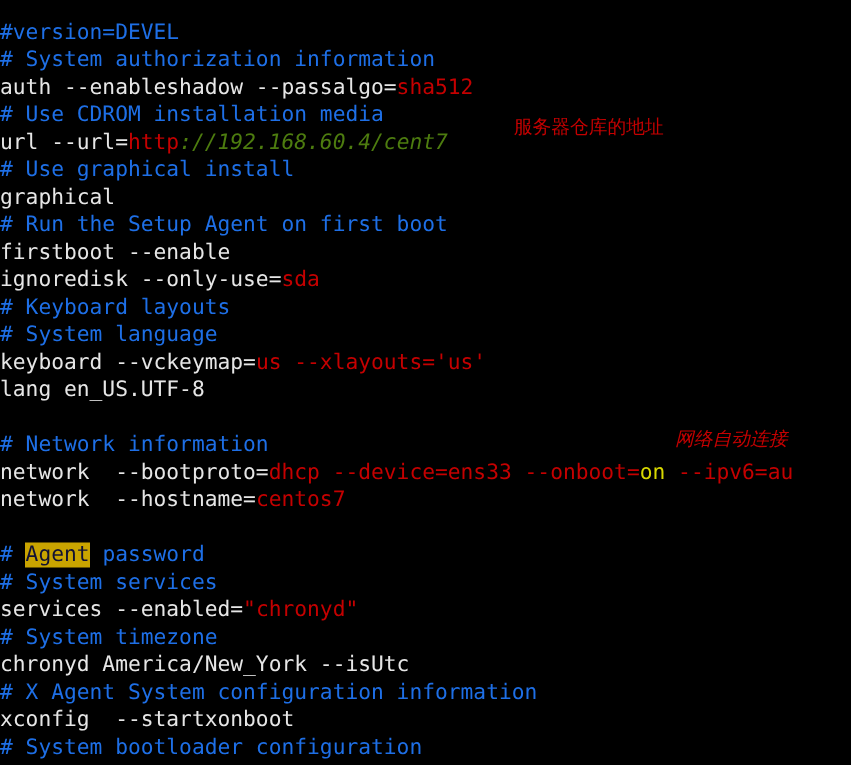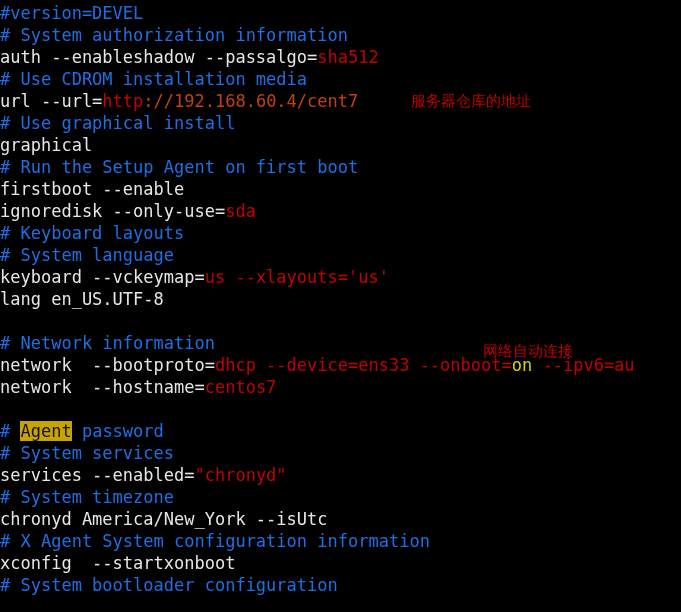--- a/index.html
+++ b/index.html
@@ -18,54 +18,54 @@
     width: 681px;
     height: 612px;
     background: #000000;
     overflow: hidden;
   }
   .code-lines {
     position: absolute;
     left: 0;
     top: 0;
     width: 590px;
-    padding-top: 2px;
+    padding-top: 15px;
     box-sizing: border-box;
   }
   .line {
     height: 22px;
     line-height: 22px;
     white-space: pre;
     font-size: 17px;
     letter-spacing: 0px;
     padding-left: 0px;
     overflow: visible;
   }
   .tok { white-space: pre; }
   .c-comment { color: #1e6fe6; }
   .c-plain   { color: #e6e6e6; }
   .c-value   { color: #c40000; }
-  .c-blue    { color: #c2410c; }
+  .c-blue    { color: #4d7c0f; font-style: italic; }
   .c-hl-yellow {
     color: #d8d800;
   }
   .c-hl-box {
     background: #c9a400;
     color: #111133;
   }
   .annot {
     position: absolute;
     color: #c40000;
     font-family: "DejaVu Sans", "Liberation Sans", sans-serif;
     font-size: 15px;
     line-height: 18px;
     white-space: pre;
   }
   #annot-repo { left: 397px; top: 92px; margin-left: 14px; }
-  #annot-net  { left: 483px; top: 342px; }
+  #annot-net  { left: 540px; top: 342px; font-style: italic; }
 </style>
 </head>
 <body>
 
 <div id="terminal">
 
   <div class="code-lines" id="code-lines">
       <div class="line"><span class="tok c-comment">#version=DEVEL</span></div>
       <div class="line"><span class="tok c-comment"># System authorization information</span></div>
       <div class="line"><span class="tok c-plain">auth --enableshadow --passalgo=</span><span class="tok c-value">sha512</span></div>

